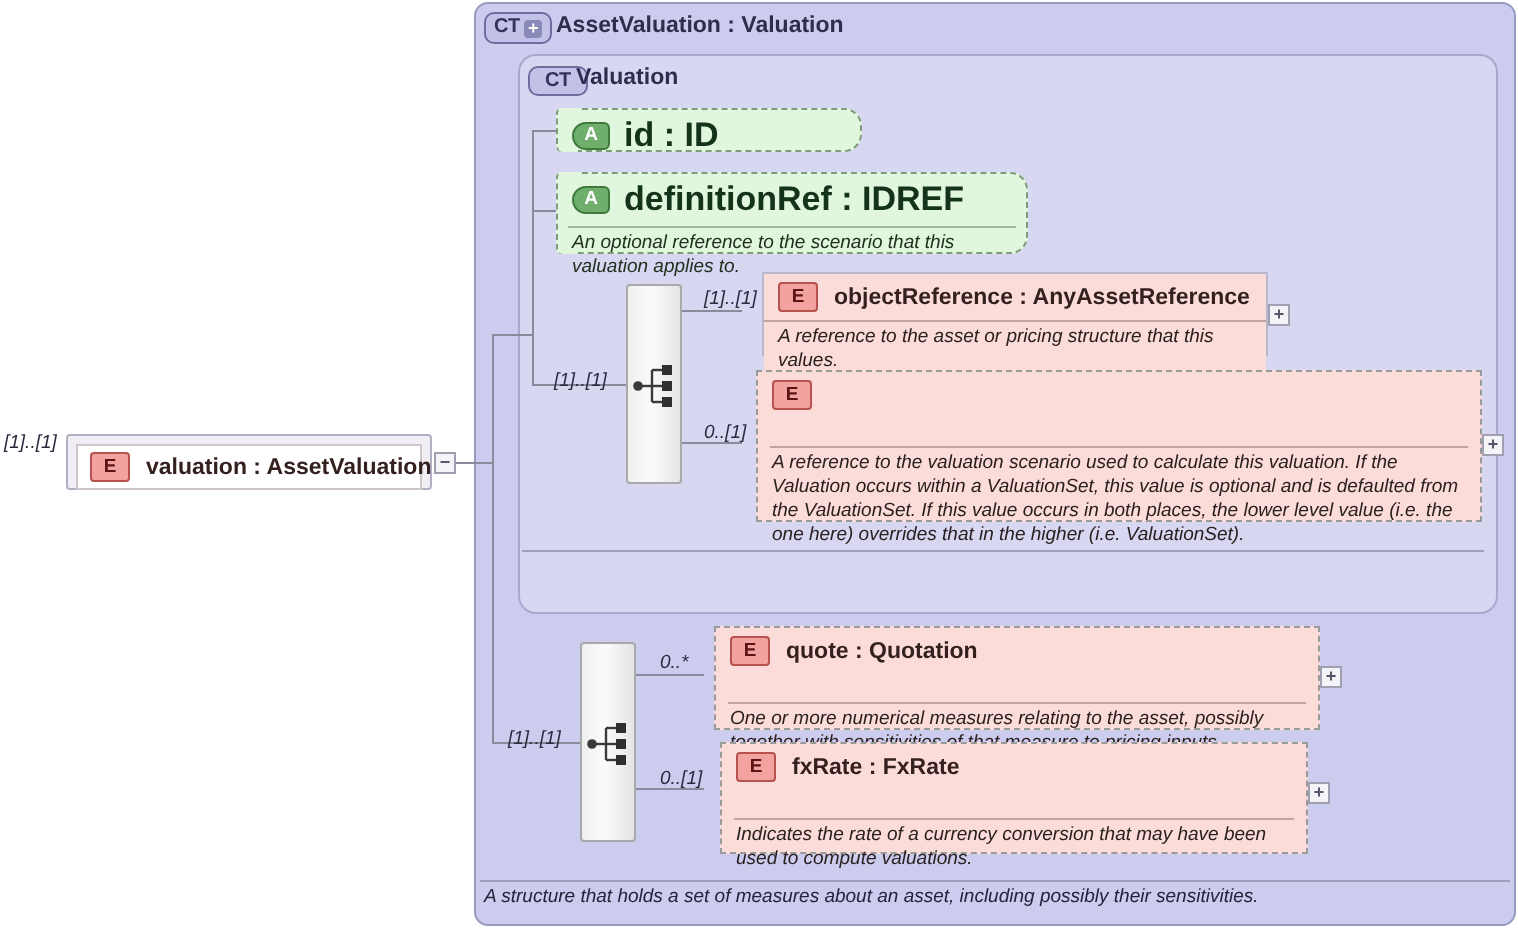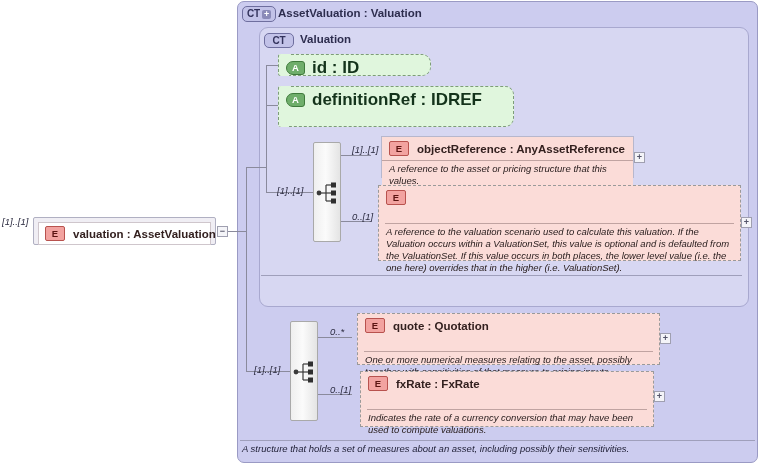--- a/index.html
+++ b/index.html
@@ -244,21 +244,21 @@
     <span>CT</span>
       <span class="plusglyph">+</span>
   </div>
   <div class="panel-title" style="left:278px; top:7px;">AssetValuation : Valuation</div>
 
   <div class="ct-inner-panel" style="left:259px; top:27px; width:490px; height:280px;"></div>
 
   <div class="badge ct" style="left:264px; top:33px;">
     <span>CT</span>
   </div>
-  <div class="panel-title" style="left:300px; top:33px;">Valuation</div>
+  <div class="panel-title" style="left:288px; top:33px;">Valuation</div>
 
   <div class="card" style="left:2px; top:216px;">[1]..[1]</div>
 
   <div class="root-elem" style="left:33px; top:217px; width:183px; height:28px;">
     <div class="root-elem-inner">
       <span class="icon-e">E</span>
       <span class="elem-name">valuation : AssetValuation</span>
     </div>
   </div>
   <div class="expand" style="left:217px; top:226px; background:#f4f4f8;">
@@ -283,20 +283,21 @@
       <span class="icon-a">A</span>
       <span class="attr-name">id           : ID</span>
     </div>
   </div>
 
   <div class="attr-box" style="left:278px; top:86px; width:236px; height:41px;">
     <div class="attr-head">
       <span class="icon-a">A</span>
       <span class="attr-name">definitionRef : IDREF</span>
     </div>
+    <div class="attr-desc">An optional reference to the scenario that this valuation applies to.</div>
   </div>
 
   <div class="card" style="left:277px; top:185px;">[1]..[1]</div>
 
   <div class="compositor" style="left:313px; top:142px; width:28px; height:100px;">
     <svg class="seq-svg" width="28" height="100" viewBox="0 0 28 100">
       <circle cx="5" cy="50" r="2.4" fill="#3a3a3a"></circle>
       <line x1="7" y1="50" x2="12" y2="50" stroke="#3a3a3a" stroke-width="1.2"></line>
       <line x1="12" y1="42" x2="12" y2="58" stroke="#3a3a3a" stroke-width="1.2"></line>
       <line x1="12" y1="42" x2="17" y2="42" stroke="#3a3a3a" stroke-width="1.2"></line>

